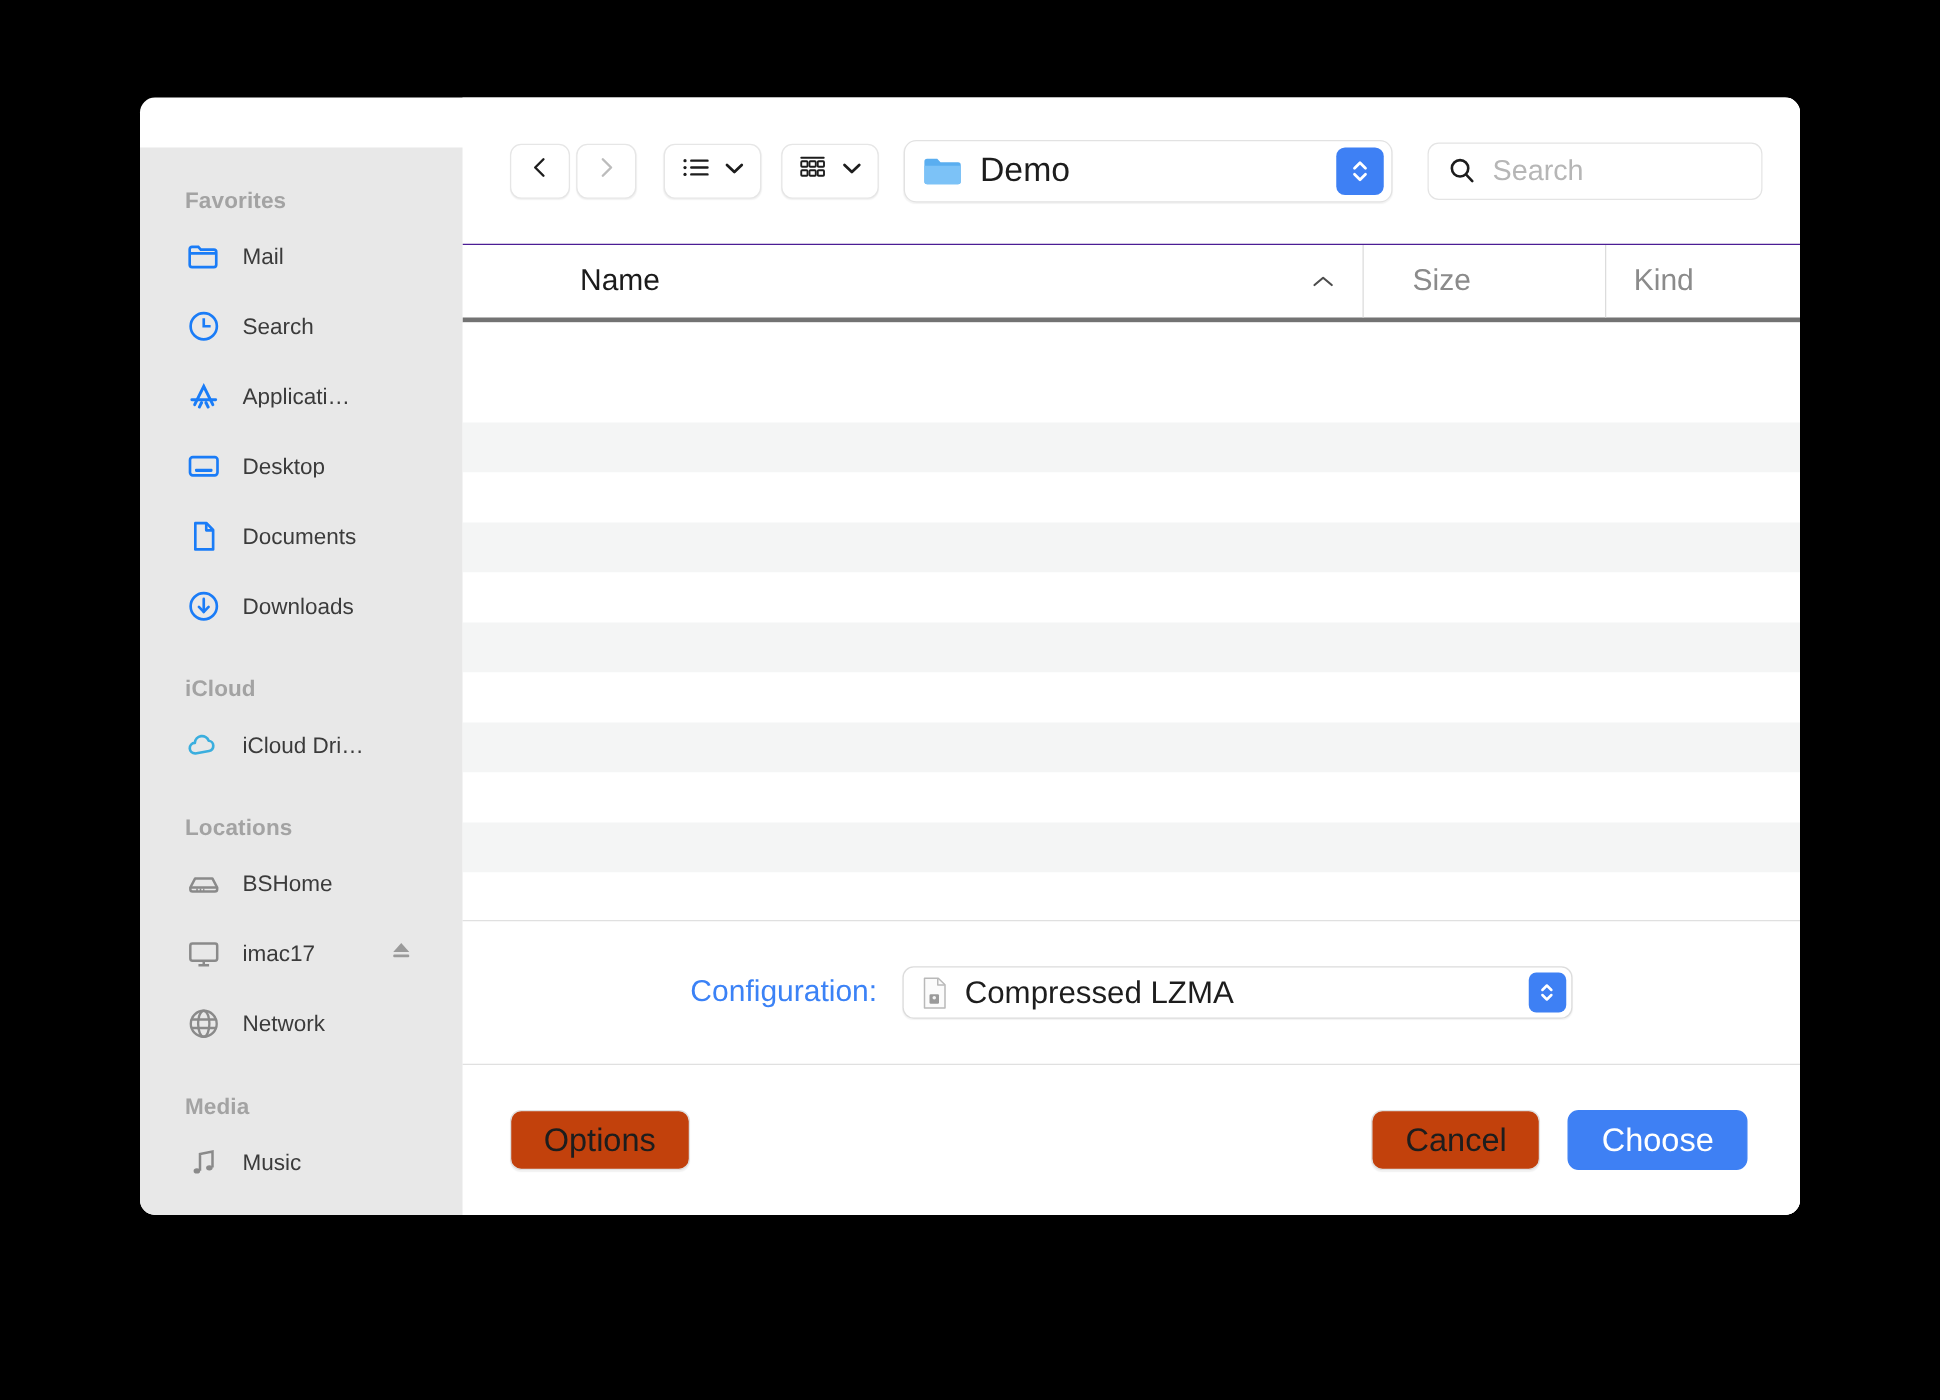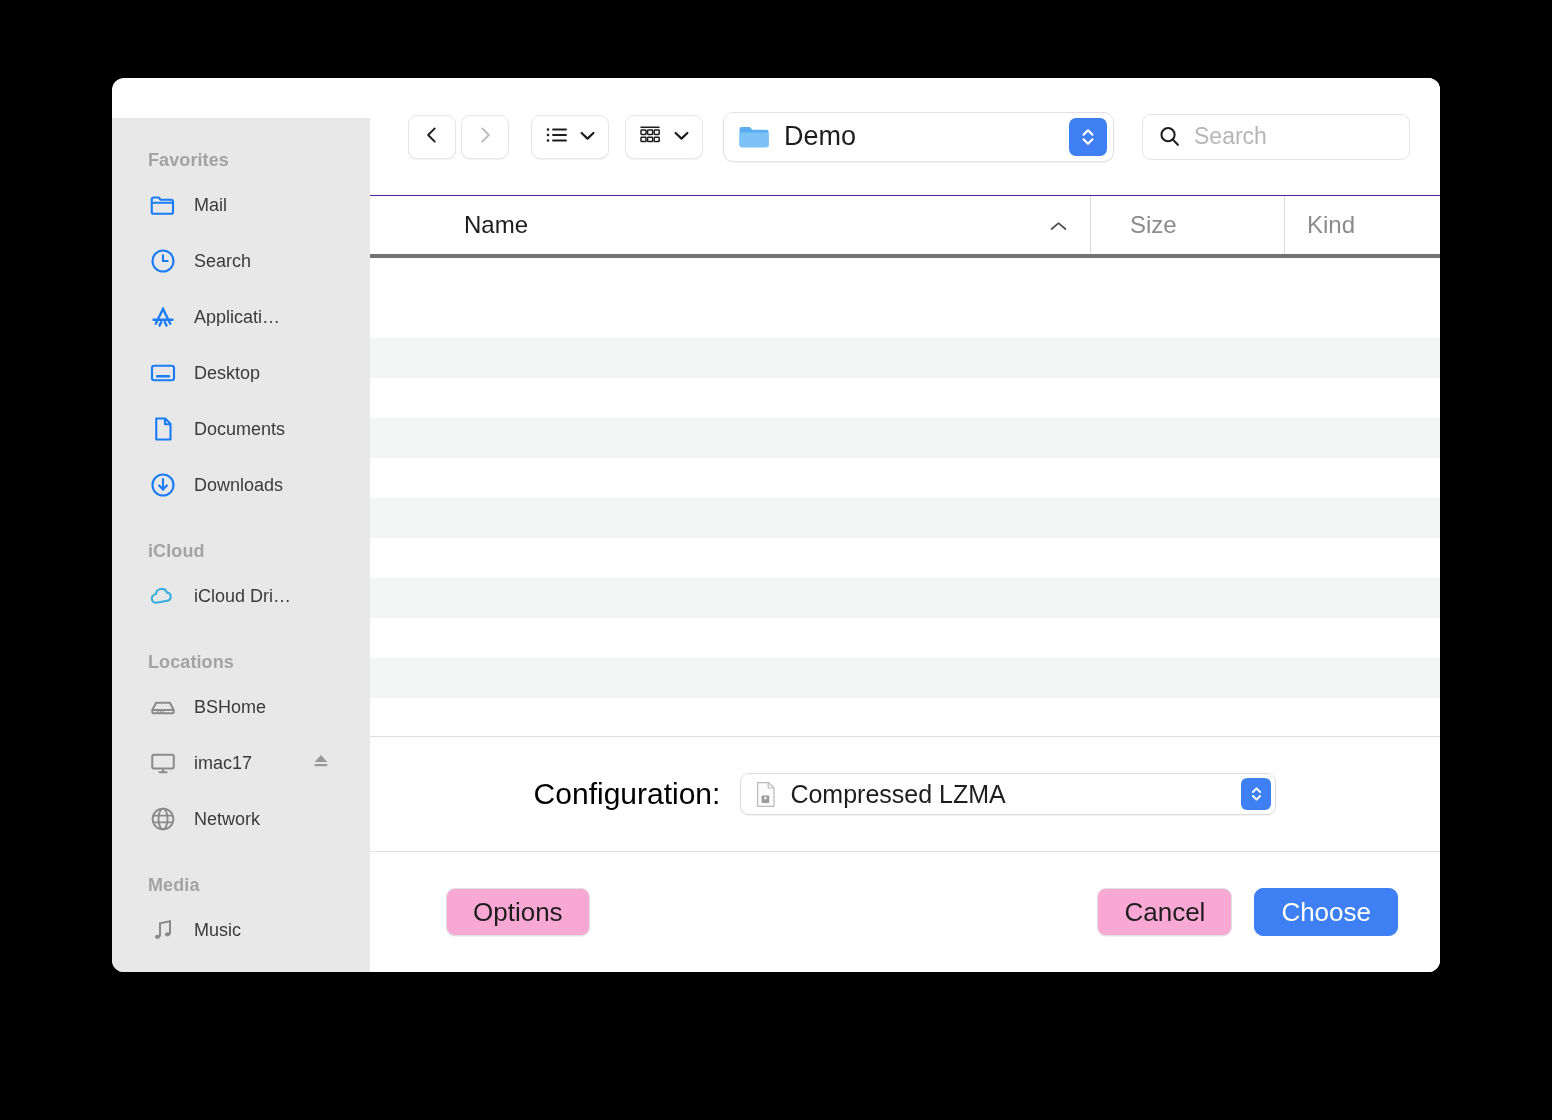--- a/index.html
+++ b/index.html
@@ -96,45 +96,44 @@
   .col.kind{flex:1 1 auto;padding-left:22px;color:#8b8b8b;border-left:1px solid #dcdcdc;}
   
   .filelist{flex:1 1 auto;overflow:hidden;background:#fff;}
   .frow{height:40px;background:#fff;}
   .frow.alt{background:#f4f5f5;}
   
   .accessory{
     flex:0 0 114px;border-top:1px solid #e0e0e0;
     display:flex;align-items:center;justify-content:center;background:#fff;
   }
-  .acc-label{font-size:30px;color:#000000;margin-right:20px;}
+  .acc-label{font-size:24px;color:#3b82f6;margin-right:20px;}
   .cfgbtn{
     width:536px;height:42px;background:#fff;border:1px solid #dcdcdc;
     border-radius:9px;box-shadow:0 1px 1px rgba(0,0,0,.05);
     display:flex;align-items:center;padding:0 4px 0 12px;box-sizing:border-box;
   }
   .cfgbtn .docico{margin-right:12px;display:flex;}
   .cfg-label{font-size:25px;color:#1d1d1d;white-space:nowrap;}
   .cfg-stepper{
     margin-left:auto;width:30px;height:32px;border-radius:6px;background:#3e80f4;
     display:flex;flex-direction:column;align-items:center;justify-content:center;
     flex:0 0 30px;
   }
   
   .footer{
     flex:0 0 121px;border-top:1px solid #e0e0e0;background:#fff;
     display:flex;align-items:center;padding:0 42px 0 38px;box-sizing:border-box;
   }
   .btn{
-    height:48px;border-radius:9px;border:1px solid #e0e0e0;background:#f9a8d4;
+    height:48px;border-radius:9px;border:1px solid #e0e0e0;background:#c2410c;
     box-shadow:0 1px 1px rgba(0,0,0,.06);
     display:flex;align-items:center;justify-content:center;
     font-family:inherit;font-size:26px;color:#1d1d1d;padding:0 26px;
     box-sizing:border-box;
-    margin-left:38px;
   }
   .btn.primary{background:#3e80f4;border-color:#3e80f4;color:#fff;box-shadow:none;}
   .spacer{flex:1 1 auto;}
   .btn+.btn{margin-left:22px;}
 </style>
 </head>
 <body>
 
 <div class="dialog">
 

